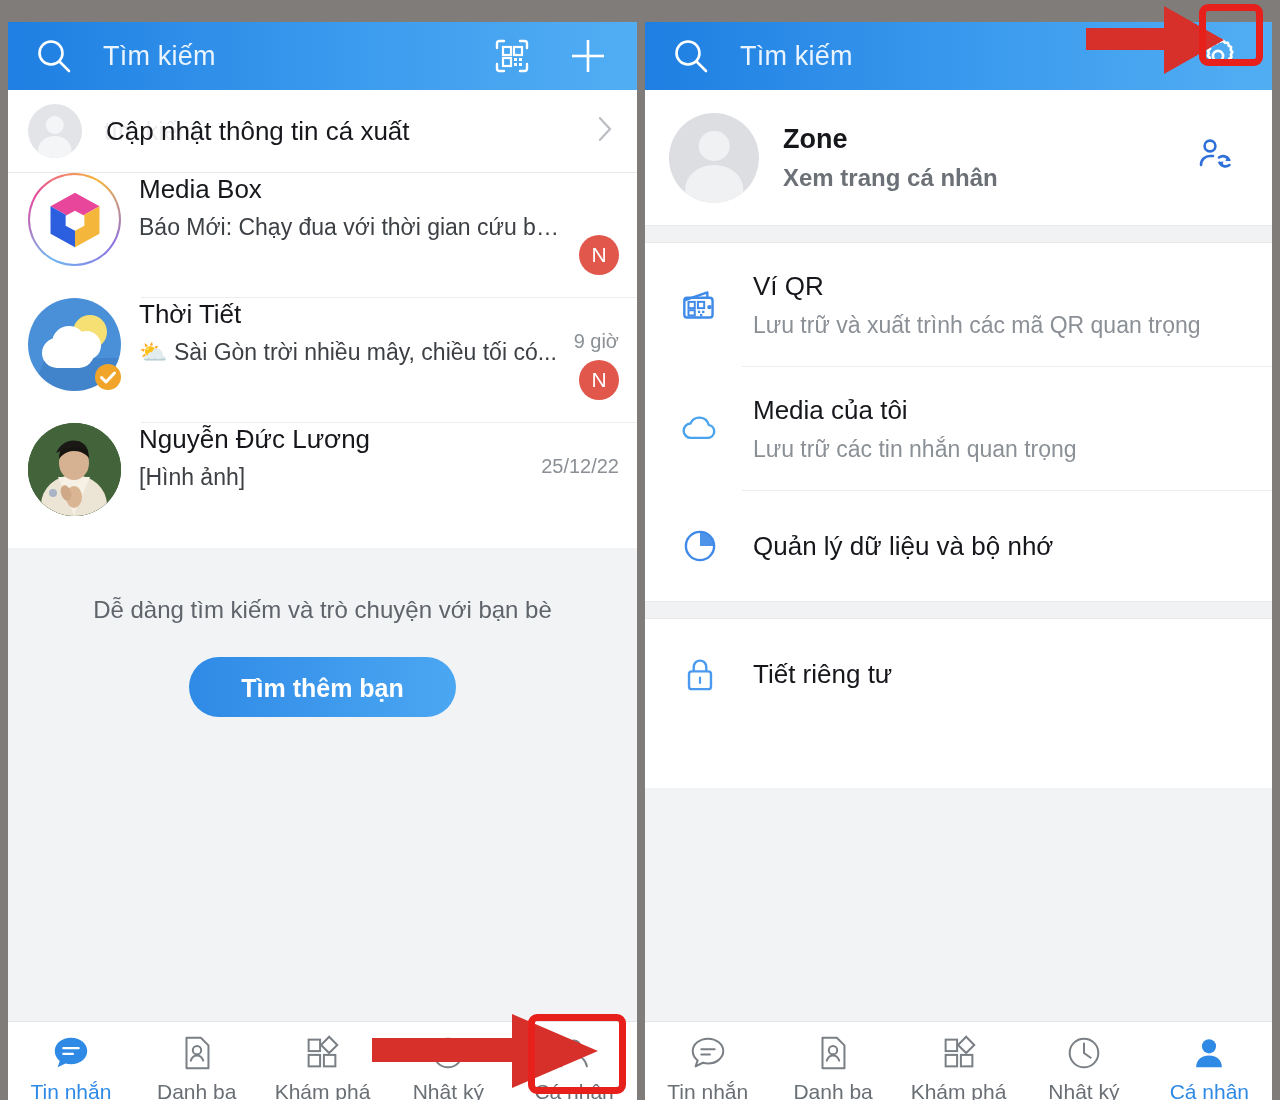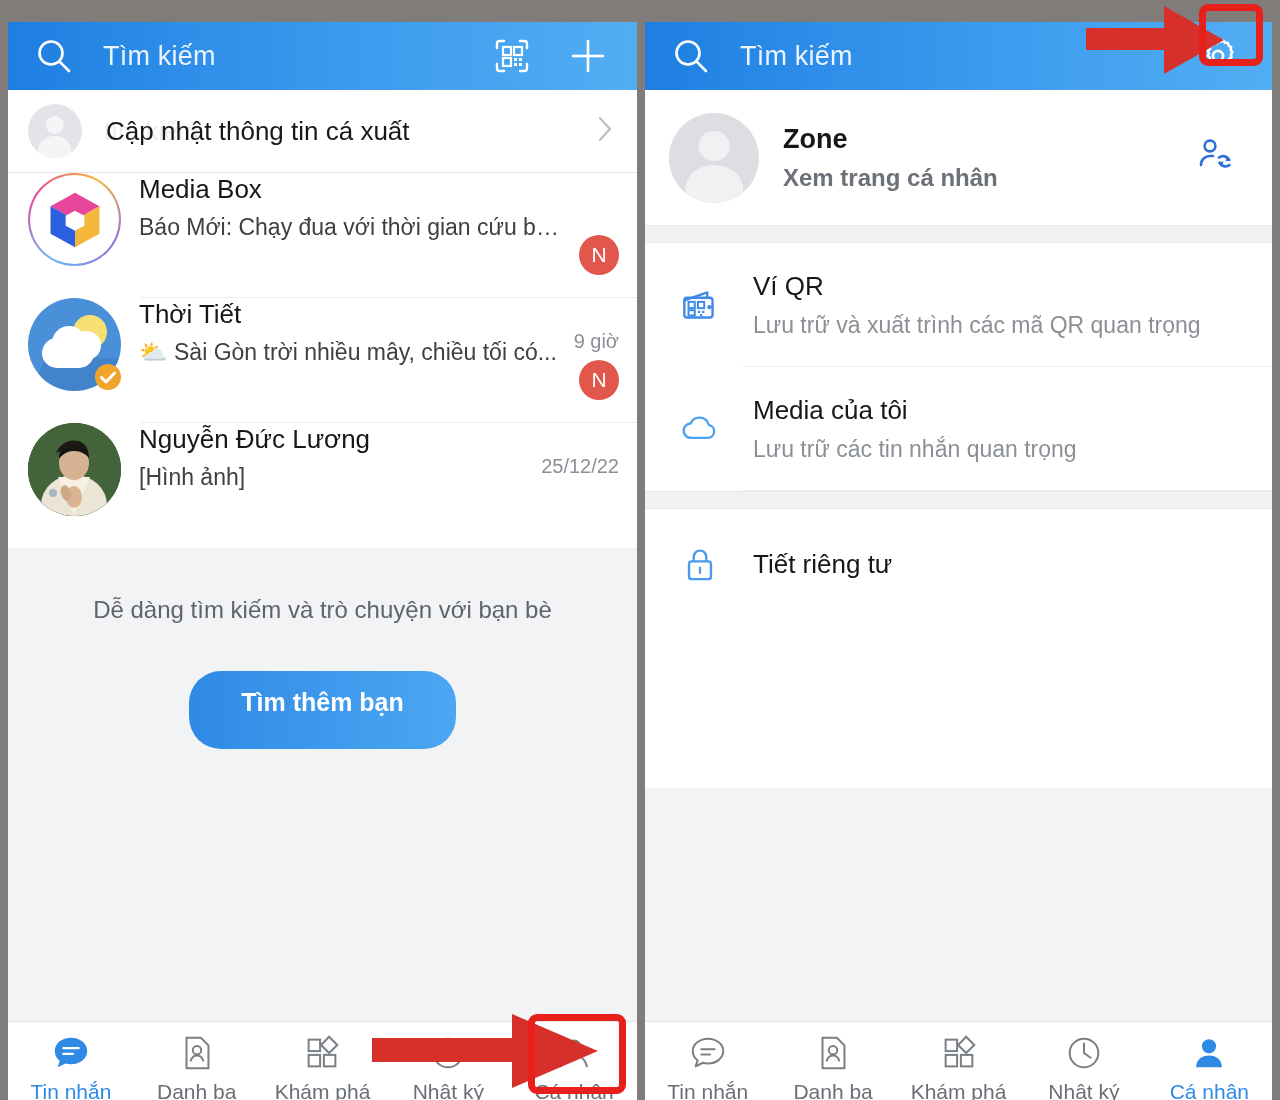--- a/index.html
+++ b/index.html
@@ -85,21 +85,21 @@
   .wx .shadow{position:absolute;left:10px;top:60px;width:78px;height:36px;background:rgba(28,80,136,.18);transform:skewX(-22deg);}
   .wx .verify{position:absolute;right:-2px;bottom:-1px;width:30px;height:30px;}
 
   
   .pav{width:93px;height:93px;border-radius:50%;overflow:hidden;background:#3c5a36;position:relative;}
 
   
   .promo{background:#f2f3f5;height:100%;padding-top:48px;box-sizing:border-box;text-align:center;}
   .promo .tip{font-size:24px;color:#5f646b;}
   .promo .cta{
-    display:inline-block;margin-top:47px;padding:0 52px;height:78px;line-height:62px;
+    display:inline-block;margin-top:33px;padding:0 52px;height:60px;line-height:62px;
     border-radius:32px;background:linear-gradient(90deg,#2f8ae6,#4ba7f2);
     color:#fff;font-size:25px;font-weight:bold;
   }
 
   
   .acct{height:135px;display:flex;align-items:center;background:#fff;position:relative;padding-left:24px;}
   .acct .big-av{width:90px;height:90px;border-radius:50%;background:#dcdee2;position:relative;overflow:hidden;flex:0 0 auto;}
   .acct .big-av .head{position:absolute;left:50%;top:20%;width:34%;height:34%;border-radius:50%;background:#f0f1f3;transform:translateX(-50%);}
   .acct .big-av .body{position:absolute;left:50%;top:58%;width:64%;height:54%;border-radius:50% 50% 0 0;background:#f0f1f3;transform:translateX(-50%);}
   .acct .txt{margin-left:24px;}
@@ -402,20 +402,32 @@
           <svg viewBox="0 0 44 44" width="46" height="46">
               <path d="M13.5 30.5h16.2a6.3 6.3 0 0 0 .6-12.5 9.2 9.2 0 0 0-17.4-1.2 6.1 6.1 0 0 0 .6 13.7z" fill="none" stroke="#4aa3ec" stroke-width="2.3" stroke-linejoin="round"></path>
             </svg>
         </span>
         <div class="body">
           <div class="t">Media của tôi</div>
           <div class="d">Lưu trữ các tin nhắn quan trọng</div>
         </div>
         <div class="sep"></div>
       </div>
+      <div class="srow last">
+        <span class="ic">
+          <svg viewBox="0 0 44 44" width="46" height="46">
+              <circle cx="22" cy="22" r="13.5" fill="none" stroke="#3f8ae8" stroke-width="2.3"></circle>
+              <path d="M22 22V8.5a13.5 13.5 0 0 1 13.5 13.5z" fill="#3f8ae8" opacity=".92"></path>
+            </svg>
+        </span>
+        <div class="body">
+          <div class="t">Quản lý dữ liệu và bộ nhớ</div>
+        </div>
+
+      </div>
     </div>
 
     <div class="grayband"></div>
 
     <div class="group">
       <div class="srow last">
         <span class="ic">
           <svg viewBox="0 0 44 44" width="46" height="46">
               <rect x="11.5" y="19.5" width="21" height="17" rx="2.6" fill="none" stroke="#4a9af0" stroke-width="2.3"></rect>
               <path d="M16 19.5v-4.3a6 6 0 0 1 12 0v4.3" fill="none" stroke="#4a9af0" stroke-width="2.3"></path>

